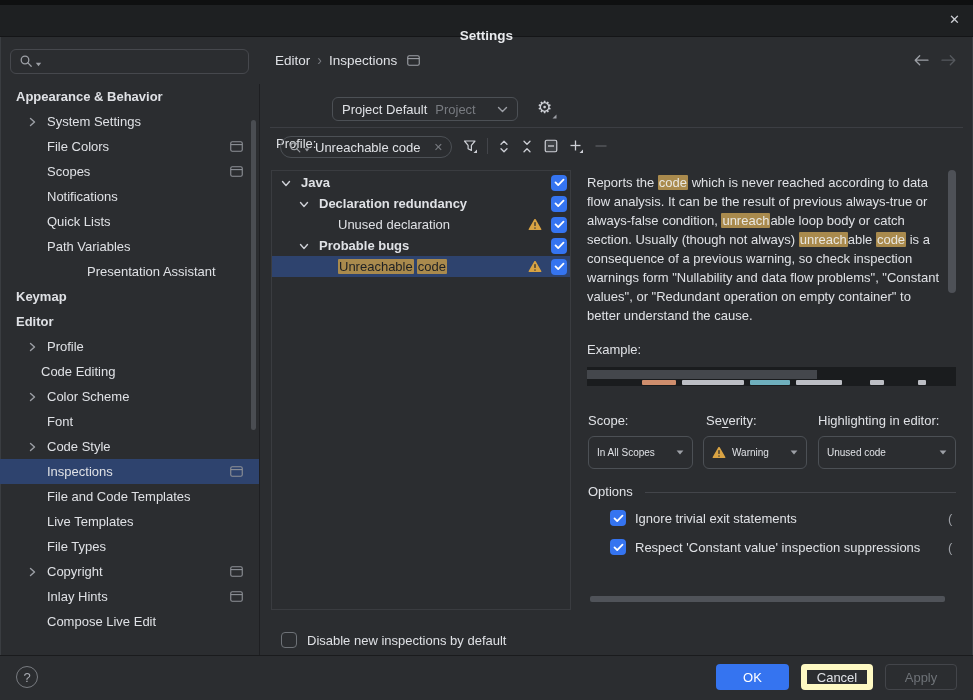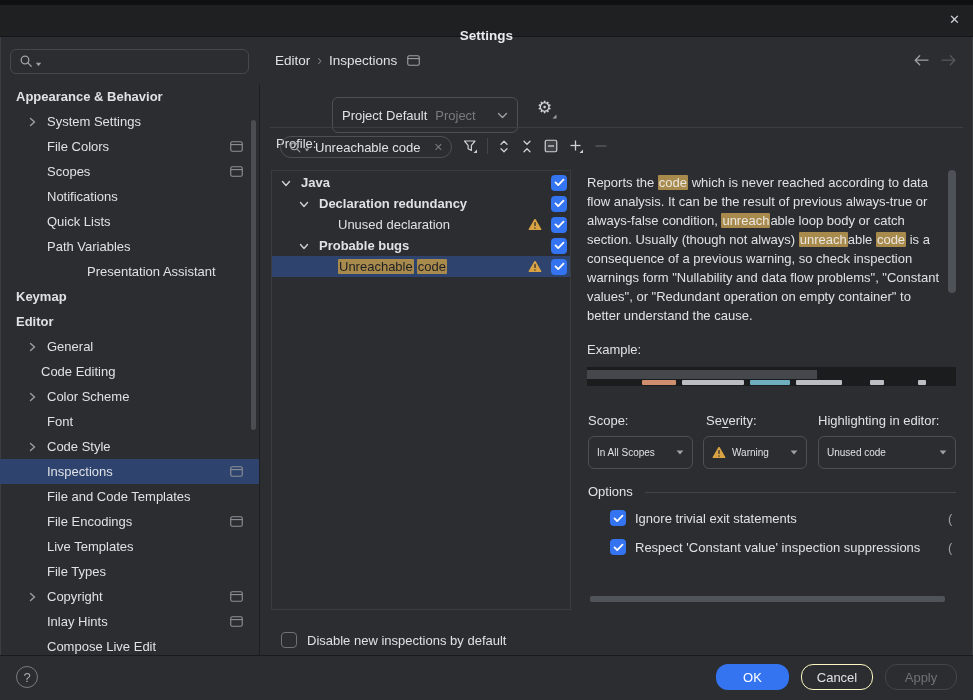--- a/index.html
+++ b/index.html
@@ -24,21 +24,21 @@
   .sb-item.sel{background:#2E436E;}
   .sb-chev{width:12px;display:flex;margin-right:9px;color:#9DA0A6;flex:none;}
   .sb-lbl{white-space:nowrap;}
   .sb-lbl.b{font-weight:700;}
   .sb-ico{margin-left:auto;margin-right:16px;color:#8E9197;display:flex;}
   .sb-scroll{position:absolute;left:251px;top:120px;width:5px;height:310px;background:#4A4D52;border-radius:3px;}
   .vsep{position:absolute;left:259px;top:84px;width:1px;height:571px;background:#1E1F22;}
   
   .profile-label{position:absolute;left:276px;top:102px;margin-top:34px;}
   .select{position:absolute;box-sizing:border-box;border:1px solid #4C5055;border-radius:6px;display:flex;align-items:center;cursor:pointer;background:#2B2D30;}
-  .profile-select{left:332px;top:97px;width:186px;height:36px;padding:0 9px;gap:8px;}
+  .profile-select{left:332px;top:97px;width:186px;height:24px;padding:0 9px;gap:8px;}
   .dim{color:#787B80;}
   .sel-spacer{flex:1;}
   .gear{position:absolute;left:537px;top:99px;font-size:17px;color:#CED0D6;cursor:pointer;line-height:1;}
   .gear-mark{position:absolute;left:552px;top:114px;}
   .hr1{position:absolute;left:270px;top:127px;width:693px;height:1px;background:#3C3E43;}
   
   .chip{position:absolute;left:280px;top:136px;width:172px;height:22px;border:1px solid #4C5055;border-radius:11px;box-sizing:border-box;display:flex;align-items:center;padding:0 8px;gap:5px;}
   .chip-x{margin-left:auto;color:#787B80;font-size:11px;cursor:pointer;}
   .tbar{position:absolute;left:462px;top:138px;display:flex;align-items:center;gap:9px;}
   .tbtn{display:flex;align-items:center;cursor:pointer;}
@@ -73,23 +73,23 @@
   .u{text-decoration:underline;text-underline-offset:2px;}
   .mini-select{height:33px;top:266px;padding:0 8px;gap:6px;font-size:10px;border-radius:6px;}
   .opt-title{position:absolute;left:1px;top:314px;}
   .opt-rule{position:absolute;left:58px;top:322px;width:311px;height:1px;background:#43454A;}
   .opt-row{position:absolute;left:23px;display:flex;align-items:center;gap:9px;}
   .paren{position:absolute;left:361px;color:#9DA0A6;}
   .hscroll{position:absolute;left:3px;top:426px;width:355px;height:6px;background:#505359;border-radius:2px;}
   
   .footer{position:absolute;left:0;top:655px;width:973px;height:45px;background:#2B2D30;border-top:1px solid #1A1B1D;}
   .help{position:absolute;left:16px;top:10px;width:22px;height:22px;border:1.5px solid #787B80;border-radius:50%;box-sizing:border-box;color:#A8ABB2;display:flex;align-items:center;justify-content:center;font-size:13px;cursor:pointer;}
-  .btn{position:absolute;top:8px;height:26px;border-radius:12px;box-sizing:border-box;display:flex;align-items:center;justify-content:center;font-size:13px;cursor:pointer;}
+  .btn{position:absolute;top:8px;height:26px;border-radius:4px;box-sizing:border-box;display:flex;align-items:center;justify-content:center;font-size:13px;cursor:pointer;}
   .btn-ok{left:716px;width:73px;background:#3574F0;color:#FFFFFF;}
-  .btn-cancel{left:801px;width:72px;border:1px solid #fef9c3;color:#DFE1E5;}
+  .btn-cancel{left:801px;width:72px;border:6px solid #fef9c3;color:#DFE1E5;}
   .btn-apply{left:885px;width:72px;border:1px solid #43454A;color:#6E7277;}
   svg{display:block;}
 </style>
 </head>
 <body>
 
 <div class="app">
   <div class="top-strip"></div>
 
   <div class="titlebar">
@@ -189,21 +189,21 @@
       </div>
       <div class="sb-item" style="padding-left: 16px;">
         <span class="sb-lbl b">Editor</span>
       </div>
       <div class="sb-item" style="padding-left: 26px;">
         <span class="sb-chev">
           <svg width="12" height="12" viewBox="0 0 12 12">
             <polyline points="4.5 2.5 8.5 6 4.5 9.5" fill="none" stroke="currentColor" stroke-width="1.4" stroke-linecap="round" stroke-linejoin="round"></polyline>
           </svg>
         </span>
-        <span class="sb-lbl">General</span>
+        <span class="sb-lbl">Profile</span>
       </div>
       <div class="sb-item" style="padding-left: 8px; margin-left: 12px;">
         <span class="sb-chev"></span>
         <span class="sb-lbl">Code Editing</span>
       </div>
       <div class="sb-item" style="padding-left: 26px;">
         <span class="sb-chev">
           <svg width="12" height="12" viewBox="0 0 12 12">
             <polyline points="4.5 2.5 8.5 6 4.5 9.5" fill="none" stroke="currentColor" stroke-width="1.4" stroke-linecap="round" stroke-linejoin="round"></polyline>
           </svg>
@@ -228,30 +228,20 @@
         <span class="sb-ico">
           <svg width="13" height="11" viewBox="0 0 13 11">
             <rect x="0.75" y="0.75" width="11.5" height="9.5" rx="1.5" fill="none" stroke="currentColor" stroke-width="1.1"></rect>
             <line x1="0.75" y1="3.6" x2="12.25" y2="3.6" stroke="currentColor" stroke-width="1.1"></line>
           </svg>
         </span>
       </div>
       <div class="sb-item" style="padding-left: 26px;">
         <span class="sb-chev"></span>
         <span class="sb-lbl">File and Code Templates</span>
-      </div>
-      <div class="sb-item" style="padding-left: 26px;">
-        <span class="sb-chev"></span>
-        <span class="sb-lbl">File Encodings</span>
-        <span class="sb-ico">
-          <svg width="13" height="11" viewBox="0 0 13 11">
-            <rect x="0.75" y="0.75" width="11.5" height="9.5" rx="1.5" fill="none" stroke="currentColor" stroke-width="1.1"></rect>
-            <line x1="0.75" y1="3.6" x2="12.25" y2="3.6" stroke="currentColor" stroke-width="1.1"></line>
-          </svg>
-        </span>
       </div>
       <div class="sb-item" style="padding-left: 26px;">
         <span class="sb-chev"></span>
         <span class="sb-lbl">Live Templates</span>
       </div>
       <div class="sb-item" style="padding-left: 26px;">
         <span class="sb-chev"></span>
         <span class="sb-lbl">File Types</span>
       </div>
       <div class="sb-item" style="padding-left: 26px;">

